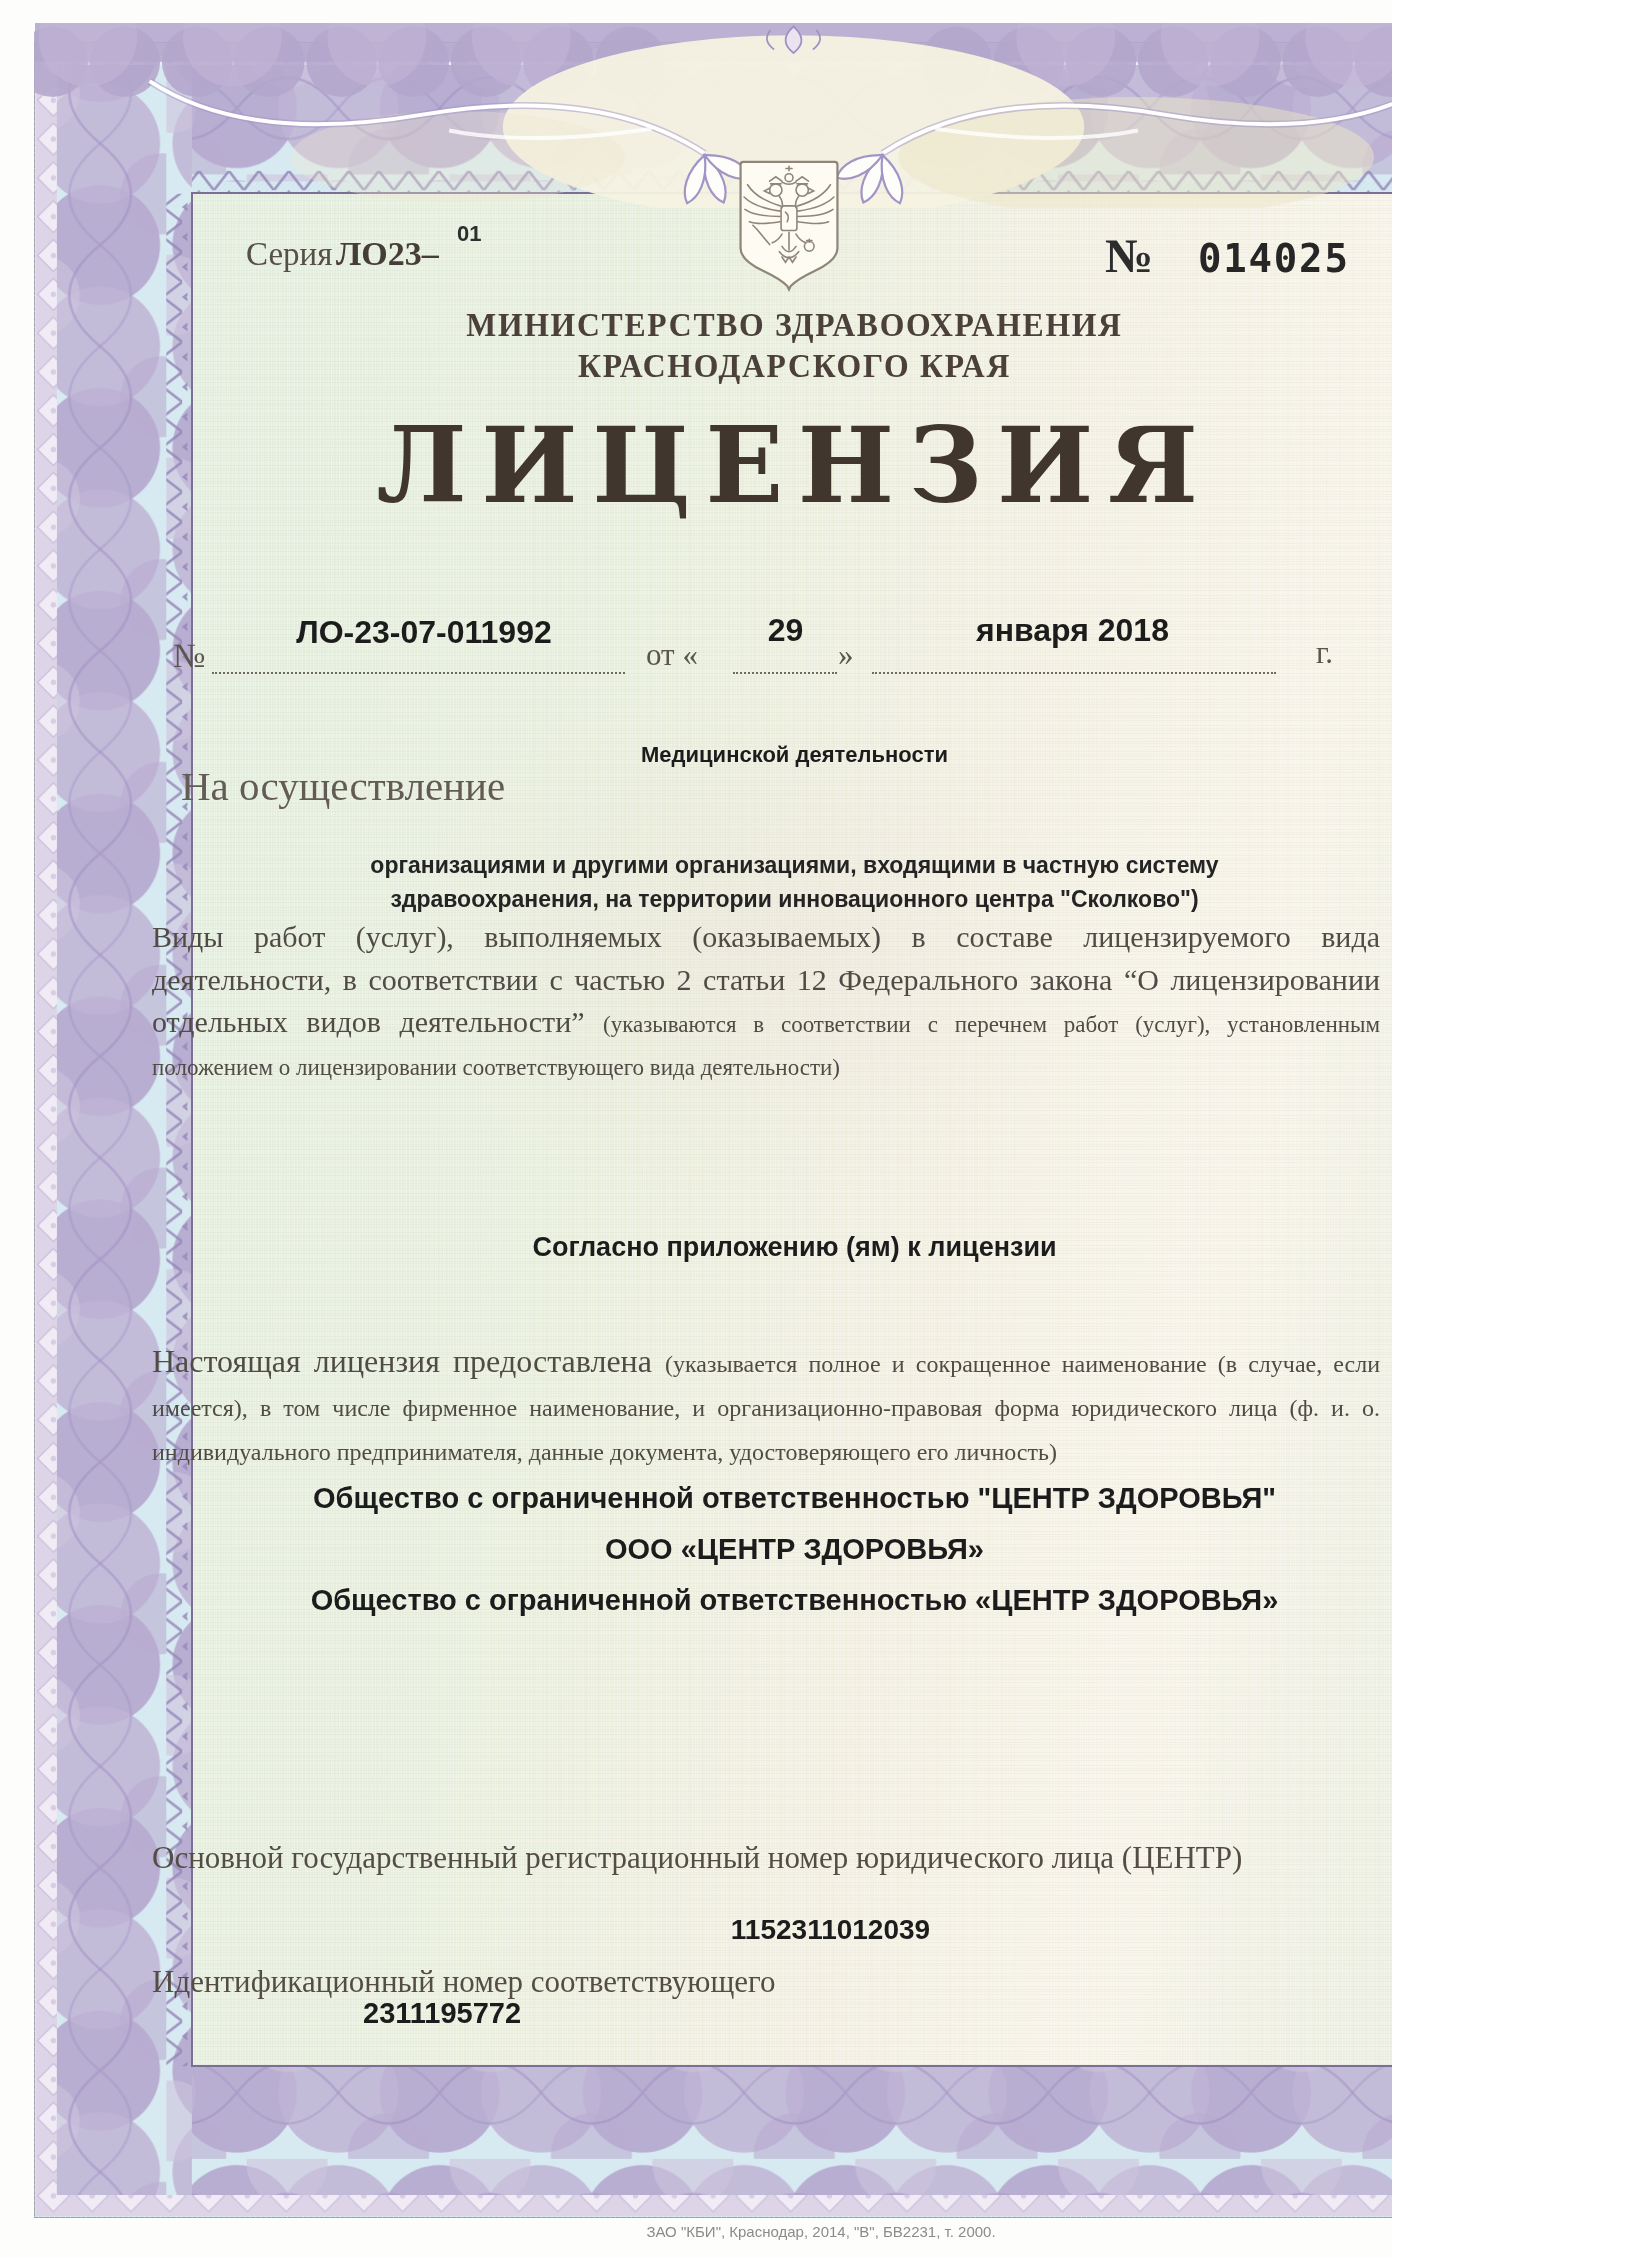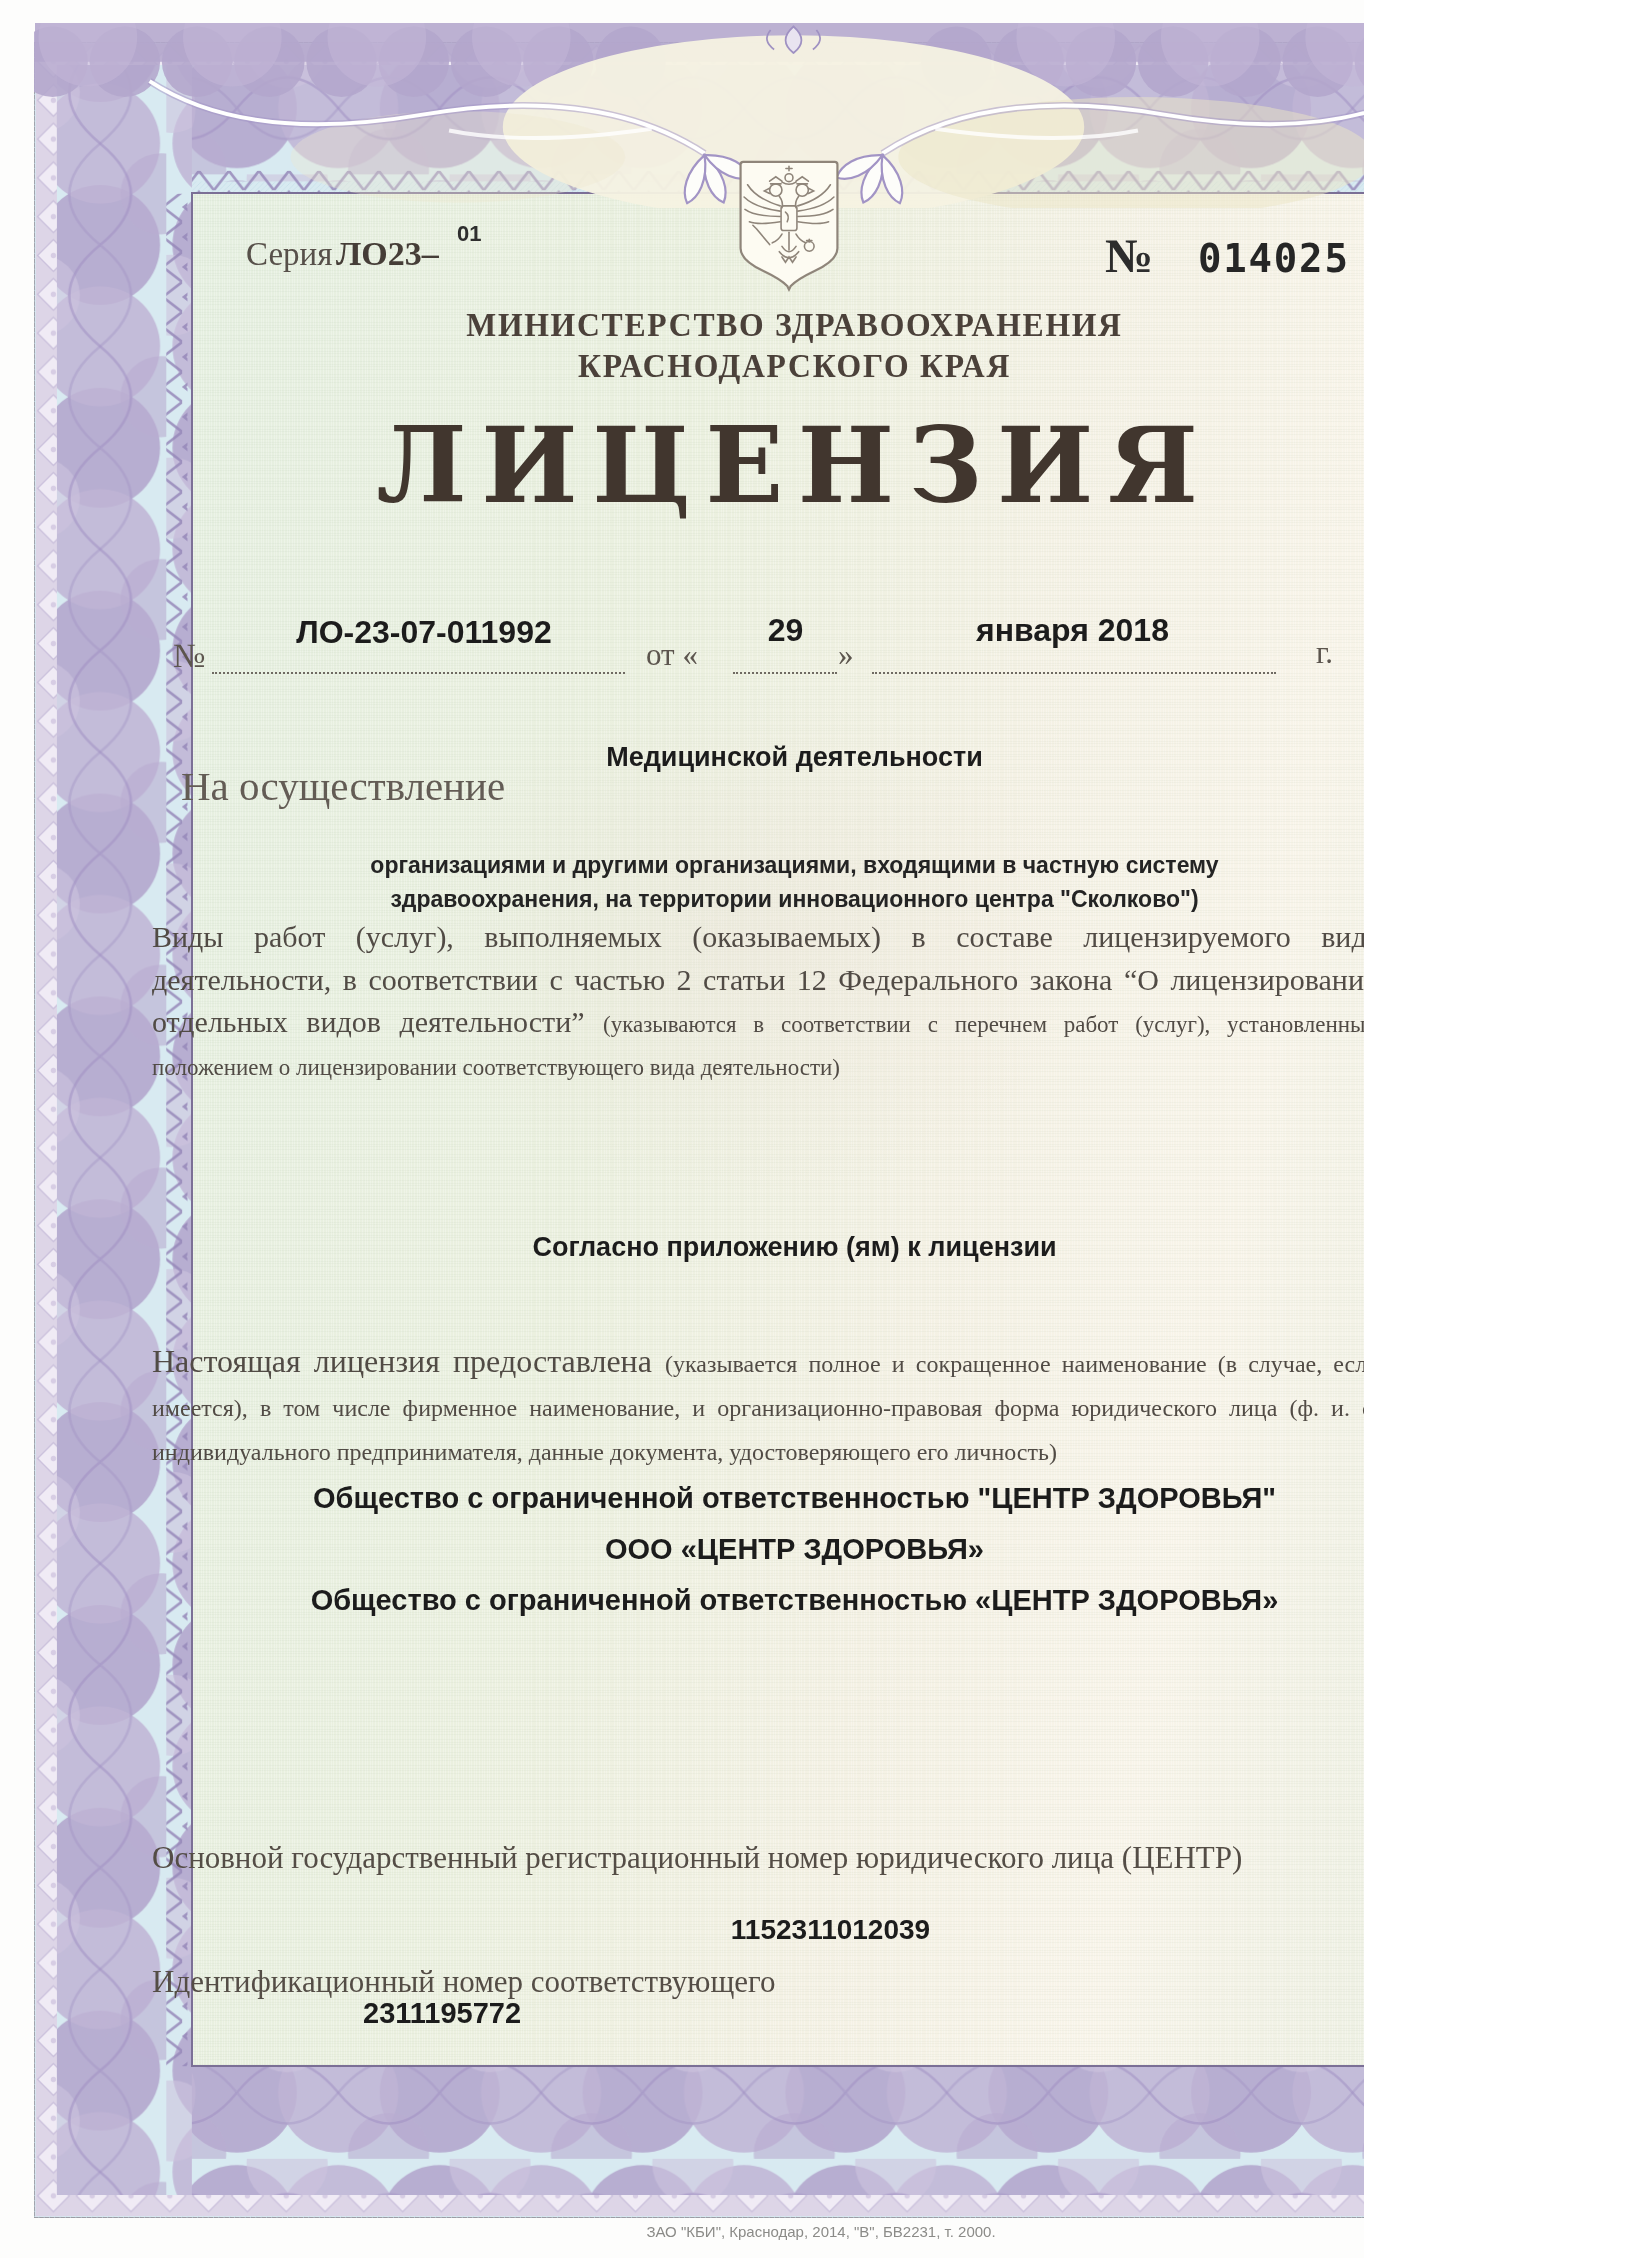--- a/index.html
+++ b/index.html
@@ -1,17 +1,17 @@
 <!DOCTYPE html>
 <html style="font-size:14px"><head>
 <meta charset="utf-8">
 <style>
   html,body{margin:0;padding:0;background:#ffffff;}
   .page{position:relative;width:1364px;height:2258px;background:#fdfdfc;overflow:hidden;
-        font-family:"Liberation Serif", serif;}
+        font-family:"Liberation Serif", serif;padding-left:28px;}
   .abs{position:absolute;}
   svg{display:block;}
 
   
   .inner-sheet{
     left:191px;top:192px;width:1206px;height:1875px;
     box-sizing:border-box;border:2.6px solid #7b6f96;
     background:
       radial-gradient(ellipse 494px 371px at 46% 40%, rgba(236,222,214,0.30), rgba(236,222,214,0) 70%),
       repeating-linear-gradient(0deg, rgba(120,150,118,0.05) 0 0.9px, rgba(0,0,0,0) 0.9px 2.6px),
@@ -43,21 +43,21 @@
   .lic-from{left:646px;top:637px;font-size:31px;color:#5c554e;z-index:6;}
   .lic-day{left:735px;top:612px;width:101px;text-align:center;font-size:32px;z-index:6;}
   .lic-close{left:838px;top:637px;font-size:31px;color:#5c554e;z-index:6;}
   .lic-monthyear{left:873px;top:612px;width:399px;text-align:center;font-size:32px;z-index:6;}
   .lic-year-suffix{left:1316px;top:635px;font-size:31px;color:#5c554e;z-index:6;}
   .dotline{border-bottom:2.6px dotted #6f6a62;height:0;z-index:5;}
   .dl1{left:212px;top:672px;width:413px;}
   .dl2{left:733px;top:672px;width:104px;}
   .dl3{left:872px;top:672px;width:404px;}
 
-  .activity{top:742px;font-size:27px;}
+  .activity{top:742px;font-size:22px;}
   .grant-label{left:181px;top:762px;font-size:41px;color:#635c55;z-index:6;}
   .note-line{font-size:23px;color:#242424;}
   .nl0{top:819px;} .nl1{top:852px;} .nl2{top:886px;}
 
   .works{left:152px;top:916px;width:1228px;text-align:justify;z-index:6;
          font-size:30px;line-height:1.42;color:#514b45;}
   .works .small-note{font-size:23px;}
 
   .annex{top:1232px;font-size:27px;}
 

